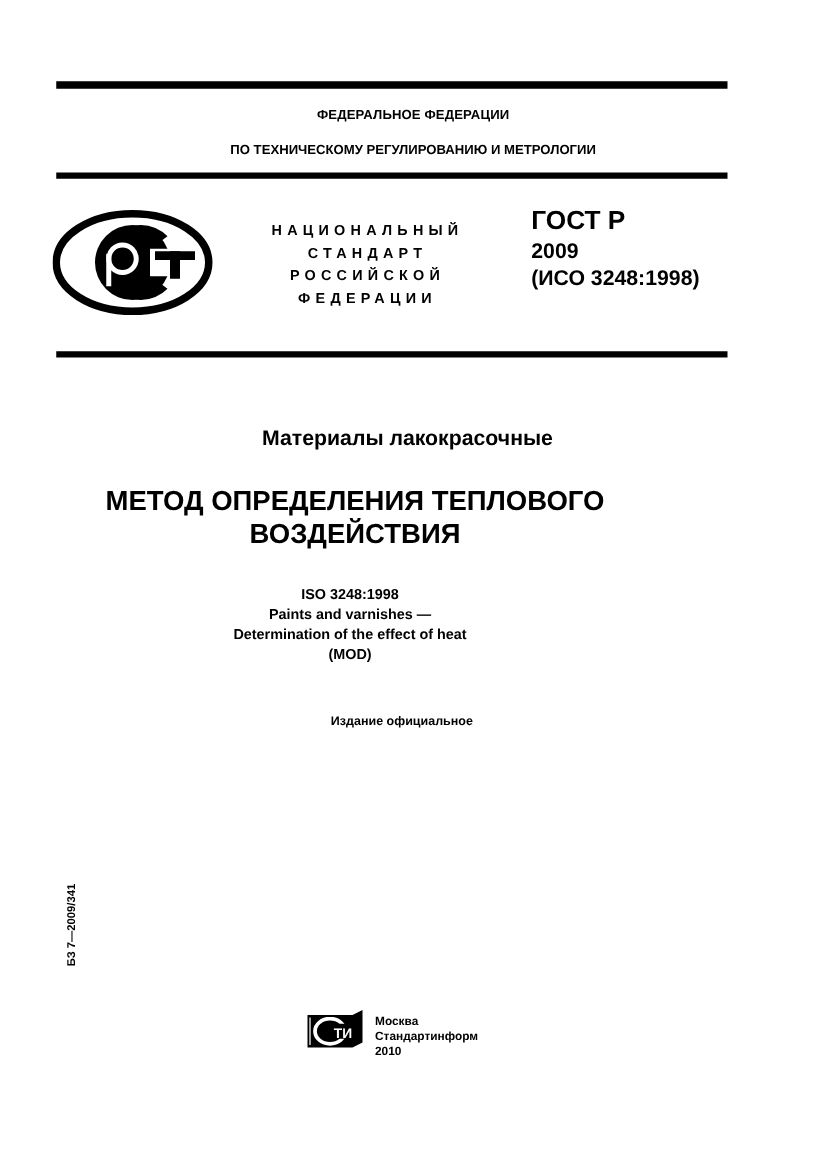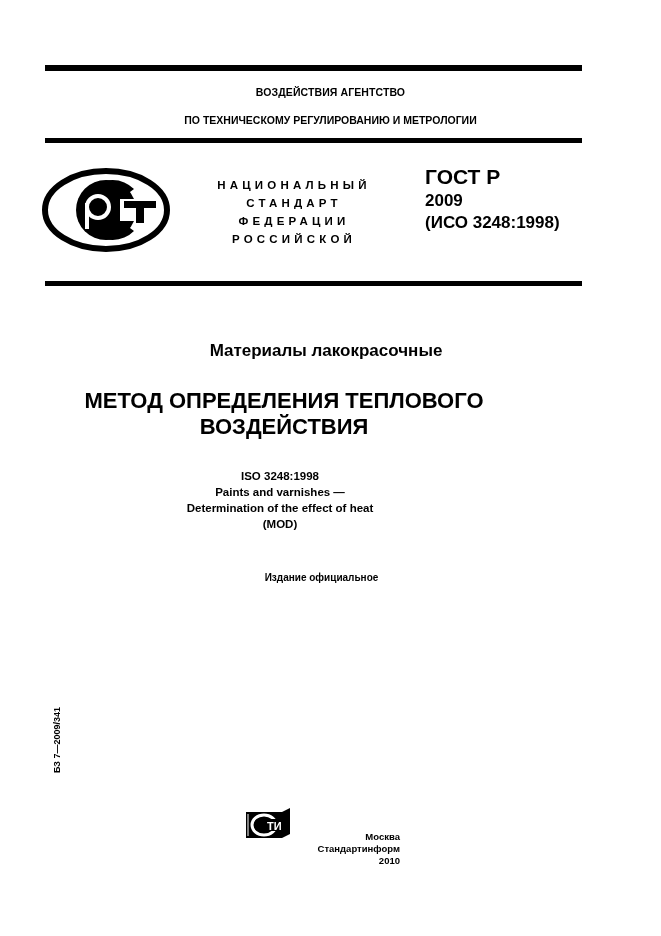--- a/index.html
+++ b/index.html
@@ -93,32 +93,32 @@
       transform: translate(-50%, -50%) rotate(-90deg);
       font-size: 9px; font-weight: bold;
       white-space: nowrap;
     }
 
     #publisher-logo {
       left: 244px; top: 806px; width: 48px; height: 34px;
     }
 
     #publisher-block {
-      left: 300px; top: 831px; width: 100px;
-      text-align: right;
+      left: 300px; top: 812px; width: 100px;
+      text-align: left;
       font-size: 9.5px; font-weight: bold;
       line-height: 12px;
     }
   </style>
 </head>
 <body>
 
 <div class="bar" id="bar-top"></div>
 
-<div class="abs" id="agency-1">ВОЗДЕЙСТВИЯ АГЕНТСТВО</div>
+<div class="abs" id="agency-1">ФЕДЕРАЛЬНОЕ ФЕДЕРАЦИИ</div>
 <div class="abs" id="agency-2">ПО ТЕХНИЧЕСКОМУ РЕГУЛИРОВАНИЮ И МЕТРОЛОГИИ</div>
 
 <div class="bar" id="bar-mid"></div>
 
 <div class="abs" id="logo-rst">
   <svg width="130" height="86" viewBox="0 0 130 86">
     <ellipse cx="64" cy="43" rx="61" ry="39" fill="none" stroke="#000" stroke-width="6"></ellipse>
 
     <path d="M92,22 A30,30 0 1 0 92,64 L84,58 A20,20 0 1 1 84,28 Z" fill="#000"></path>
     <circle cx="64" cy="43" r="30" fill="#000"></circle>
@@ -129,22 +129,22 @@
     <rect x="43" y="36" width="4" height="26" fill="#fff"></rect>
 
     <rect x="82" y="34" width="32" height="7" fill="#000"></rect>
     <rect x="94" y="34" width="8" height="22" fill="#000"></rect>
   </svg>
 </div>
 
 <div class="abs" id="national-block">
   <div>НАЦИОНАЛЬНЫЙ</div>
   <div>СТАНДАРТ</div>
+  <div>РОССИЙСКОЙ</div>
   <div>ФЕДЕРАЦИИ</div>
-  <div>РОССИЙСКОЙ</div>
 </div>
 
 <div class="abs" id="gost-block">
   <div class="l1">ГОСТ Р</div>
   <div class="l3">2009</div>
   <div class="l4">(ИСО 3248:1998)</div>
 </div>
 
 <div class="bar" id="bar-bot"></div>
 

